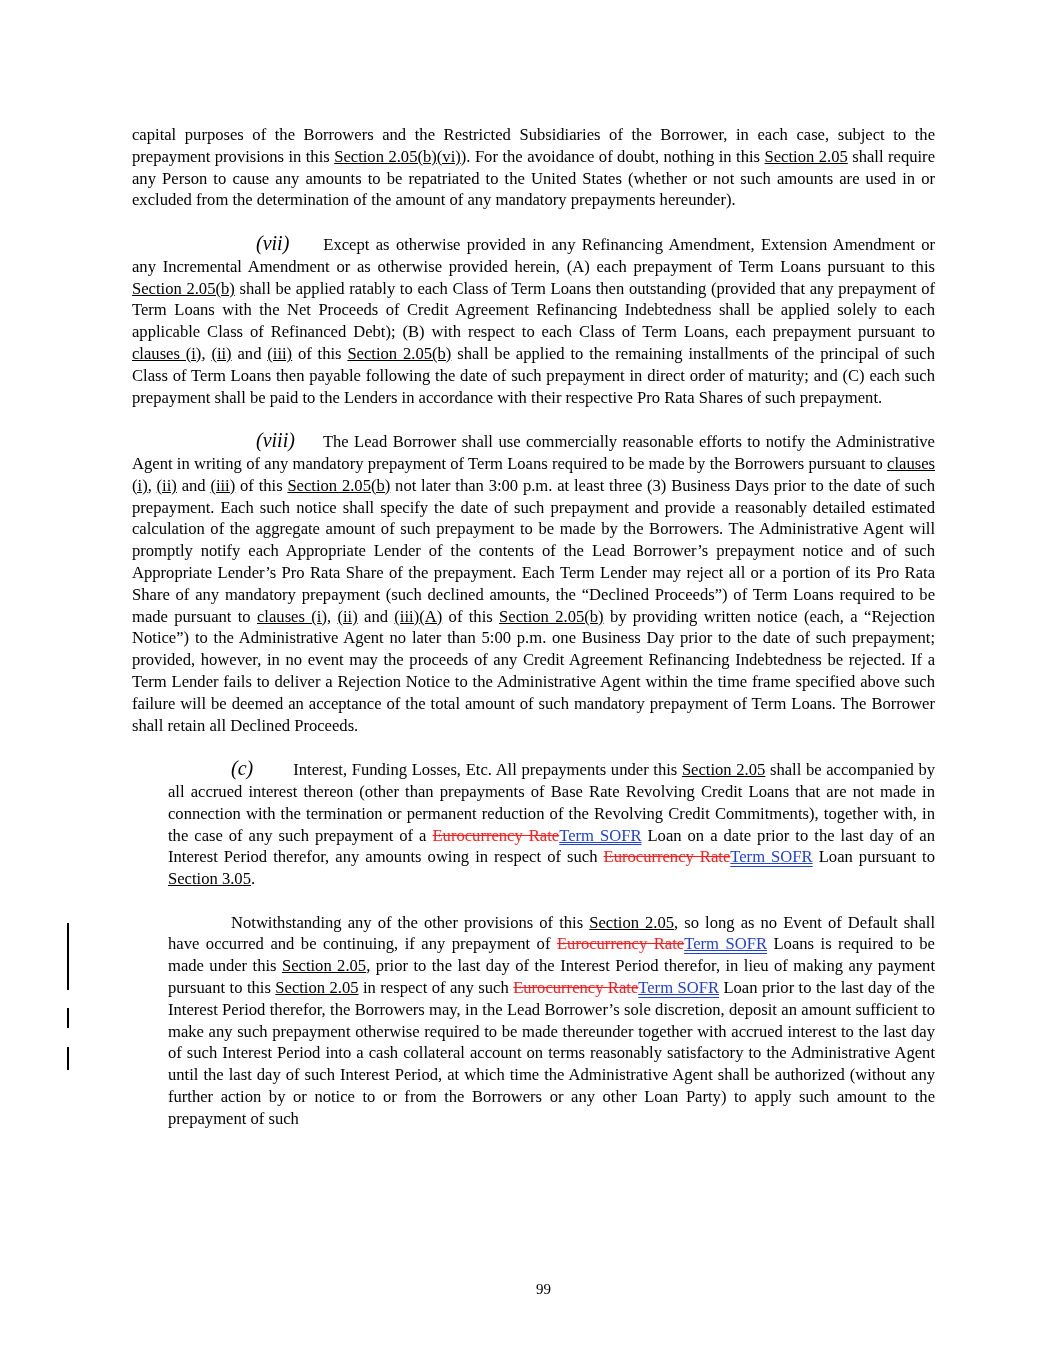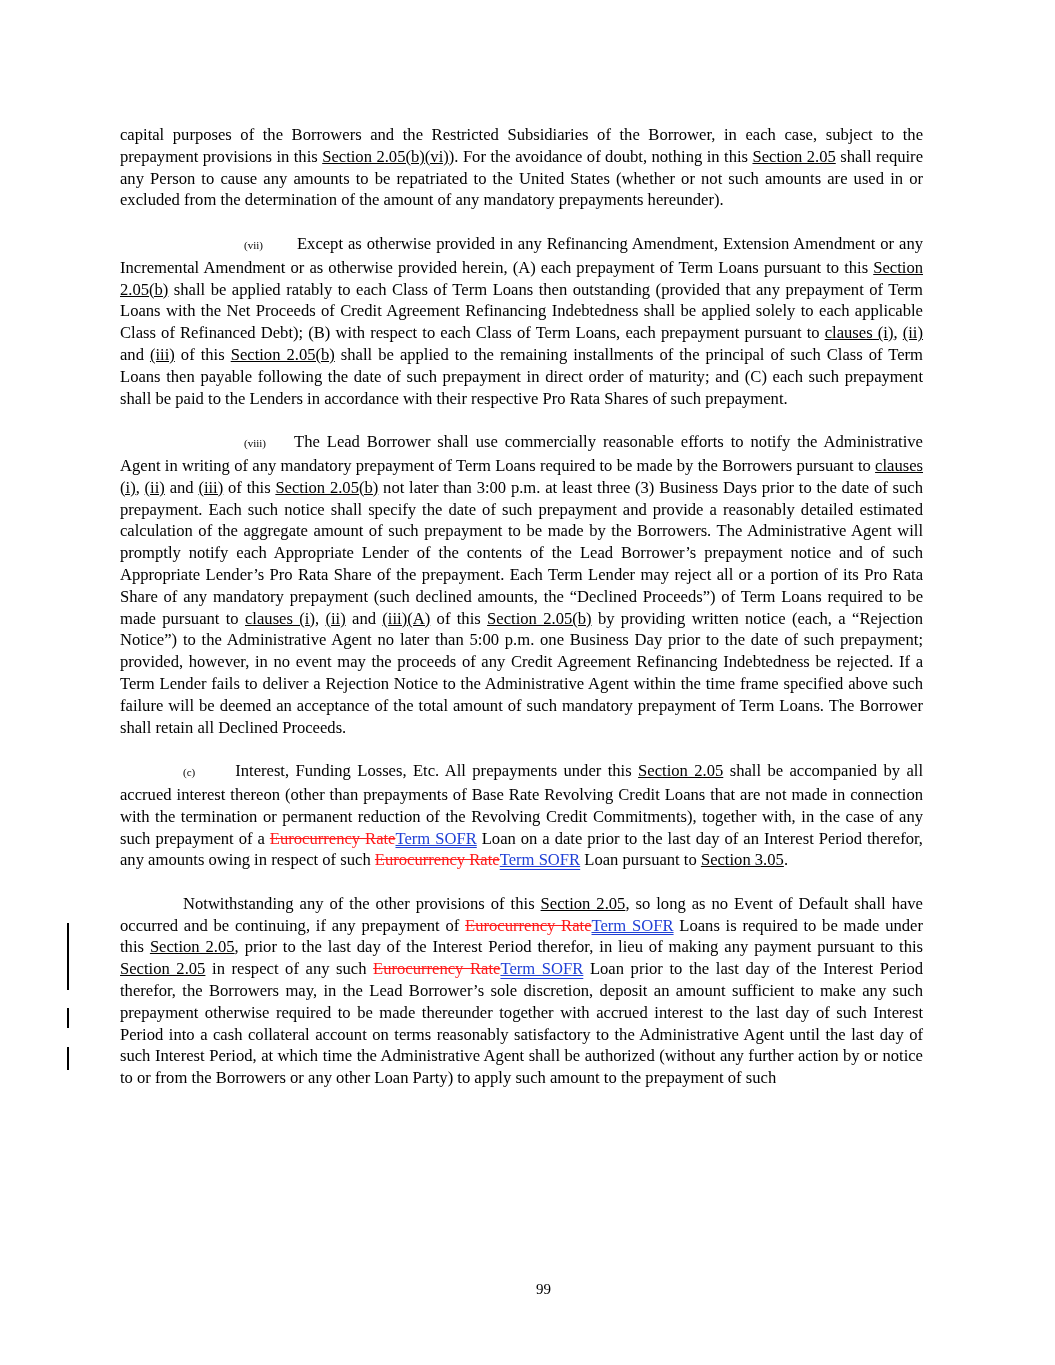--- a/index.html
+++ b/index.html
@@ -1,31 +1,31 @@
 <!DOCTYPE html>
 <html><head>
   <meta charset="utf-8">
   <style>
     html, body { margin: 0; padding: 0; background: #ffffff; }
     body { width: 1055px; height: 1365px; position: relative; overflow: hidden; }
     .page {
-      position: absolute; left: 120px; top: 124px; width: 803px;
+      position: absolute; left: 132px; top: 124px; width: 803px;
       font-family: "Liberation Serif", serif;
       font-size: 16.6px; line-height: 21.8px; color: #000;
       text-align: justify;
     }
     .para { margin: 0 0 21.8px 0; }
     .ind1 { text-indent: 124px; }
-    .ind2 { text-indent: 63px; }
+    .ind2 { text-indent: 63px; margin-left: 36px; }
     .u { text-decoration: underline; }
     .i { }
     .b { font-weight: normal; }
     .del { color: #ff1a1a; text-decoration: line-through; }
     .ins { color: #1f3fd6; text-decoration: underline double; text-decoration-color: #1f3fd6; }
-    .smallnum { font-size: 11px; }
+    .smallnum { font-size: 20px; font-style: italic; }
     .bar { position: absolute; left: 67px; width: 2px; background: #000; }
     .pagenum { position: absolute; top: 1281px; left: 16px; width: 1055px; text-align: center;
       font-family: "Liberation Serif", serif; font-size: 15px; }
   </style>
 </head>
 <body>
 
 <div class="page">
 
   <p class="para"><span>capital purposes of the Borrowers and the Restricted Subsidiaries of the Borrower, in each case, subject to the prepayment provisions in this </span><span class="u">Section 2.05(b)(vi)</span><span>).  For the avoidance of doubt, nothing in this </span><span class="u">Section 2.05</span><span> shall require any Person to cause any amounts to be repatriated to the United States (whether or not such amounts are used in or excluded from the determination of the amount of any mandatory prepayments hereunder).</span></p>

